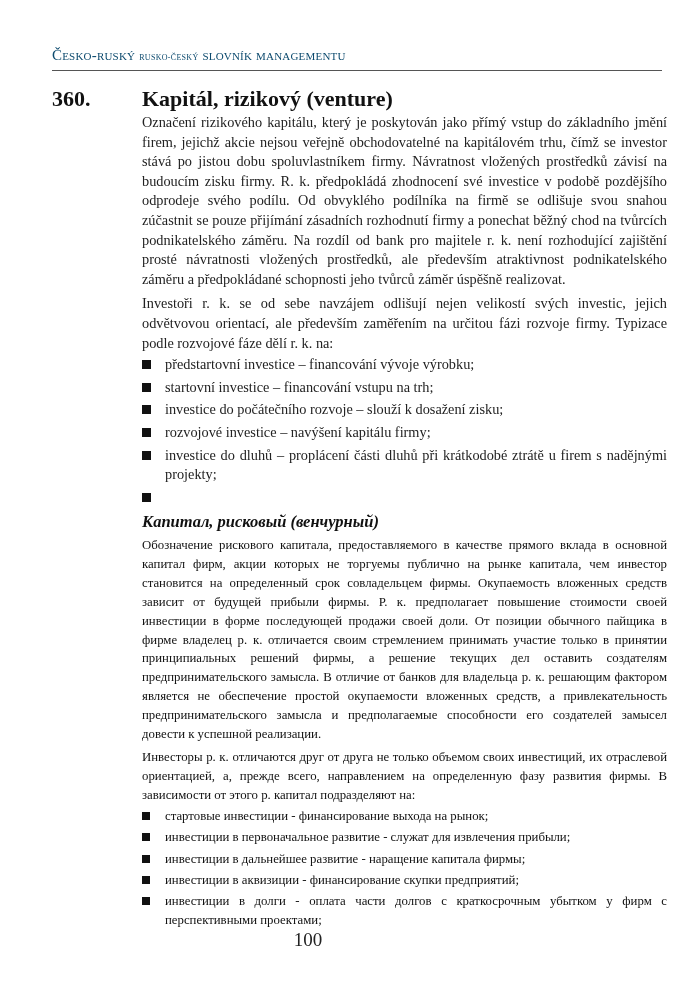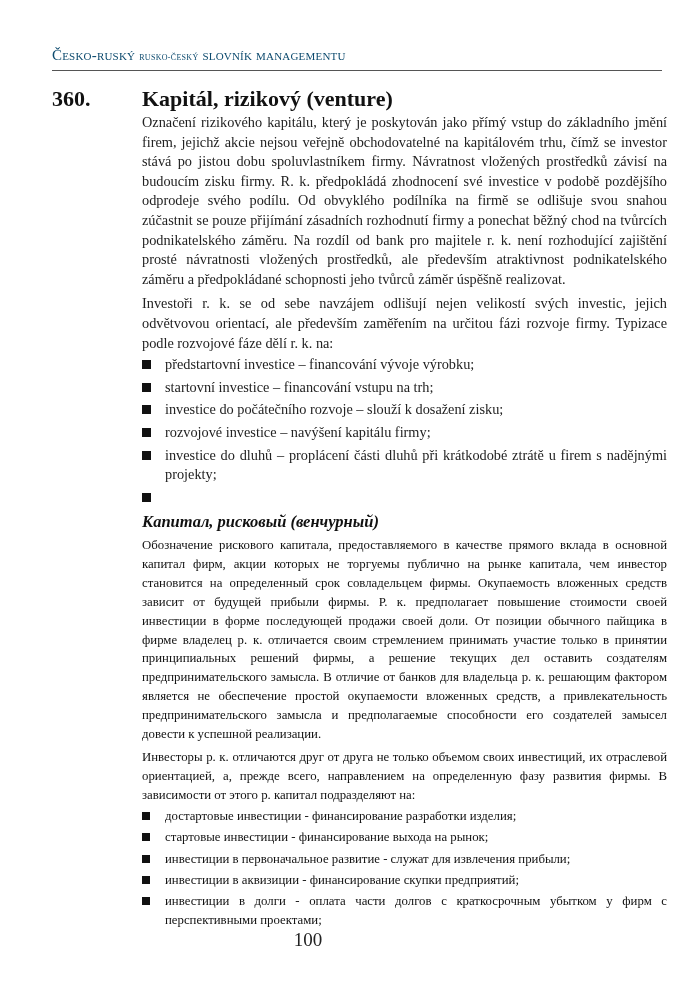--- a/index.html
+++ b/index.html
@@ -63,21 +63,21 @@
     <li><span class="bullet"></span></li>
   </ul>
 </div>
 
 <div class="ru-title">Капитал, рисковый (венчурный)</div>
 
 <div class="ru">
   <p>Обозначение рискового капитала, предоставляемого в качестве прямого вклада в основной капитал фирм, акции которых не торгуемы публично на рынке капитала, чем инвестор становится на определенный срок совладельцем фирмы. Окупаемость вложенных средств зависит от будущей прибыли фирмы. Р. к. предполагает повышение стоимости своей инвестиции в форме последующей продажи своей доли. От позиции обычного пайщика в фирме владелец р. к. отличается своим стремлением принимать участие только в принятии принципиальных решений фирмы, а решение текущих дел оставить создателям предпринимательского замысла. В отличие от банков для владельца р. к. решающим фактором является не обеспечение простой окупаемости вложенных средств, а привлекательность предпринимательского замысла и предполагаемые способ­ности его создателей замысел довести к успешной реализации.</p>
   <p style="margin-bottom:2px;">Инвесторы р. к. отличаются друг от друга не только объемом своих инвестиций, их отраслевой ориентацией, а, прежде всего, направлением на определенную фазу развития фирмы. В зависимости от этого р. капитал подразделяют на:</p>
   <ul class="bl">
-    <li><span class="bullet"></span><span>достартовые инвестиции - финансирование разработки изделия;</span></li>
     <li><span class="bullet"></span><span>стартовые инвестиции - финансирование выхода на рынок;</span></li>
     <li><span class="bullet"></span><span>инвестиции в первоначальное развитие - служат для извлечения прибыли;</span></li>
+    <li><span class="bullet"></span><span>инвестиции в дальнейшее развитие - наращение капитала фирмы;</span></li>
     <li><span class="bullet"></span><span>инвестиции в аквизиции - финансирование скупки предприятий;</span></li>
     <li><span class="bullet"></span><span>инвестиции в долги - оплата части долгов с краткосрочным убытком у фирм с перспективными проектами;</span></li>
   </ul>
 </div>
 
 <div class="page-num">100</div>
 
 </body></html>

